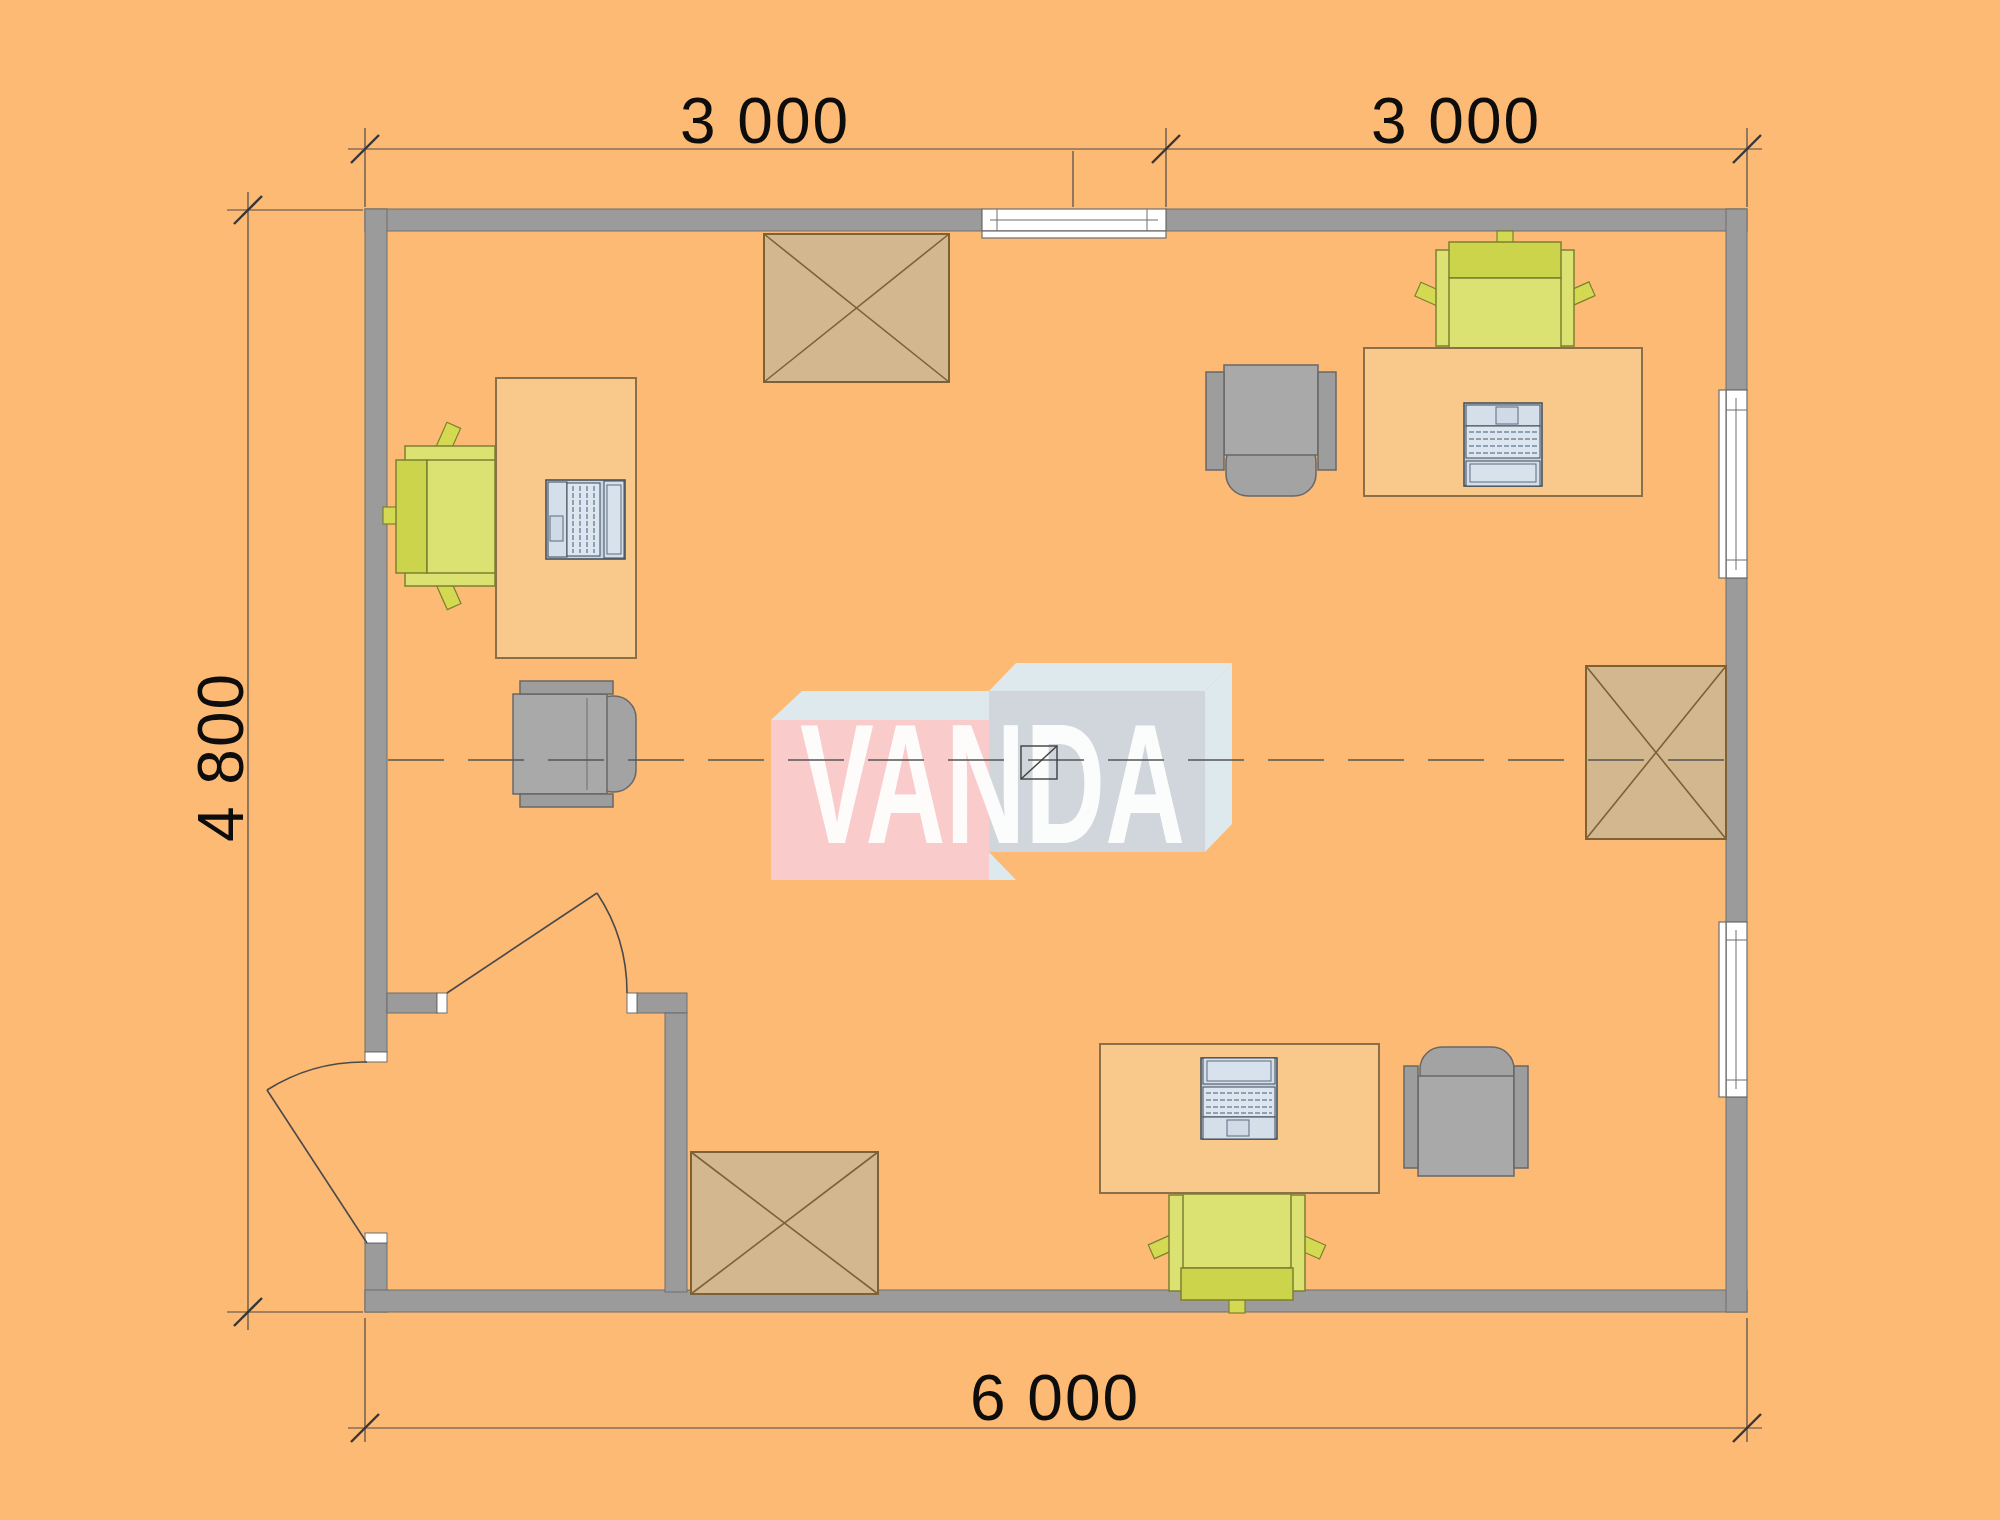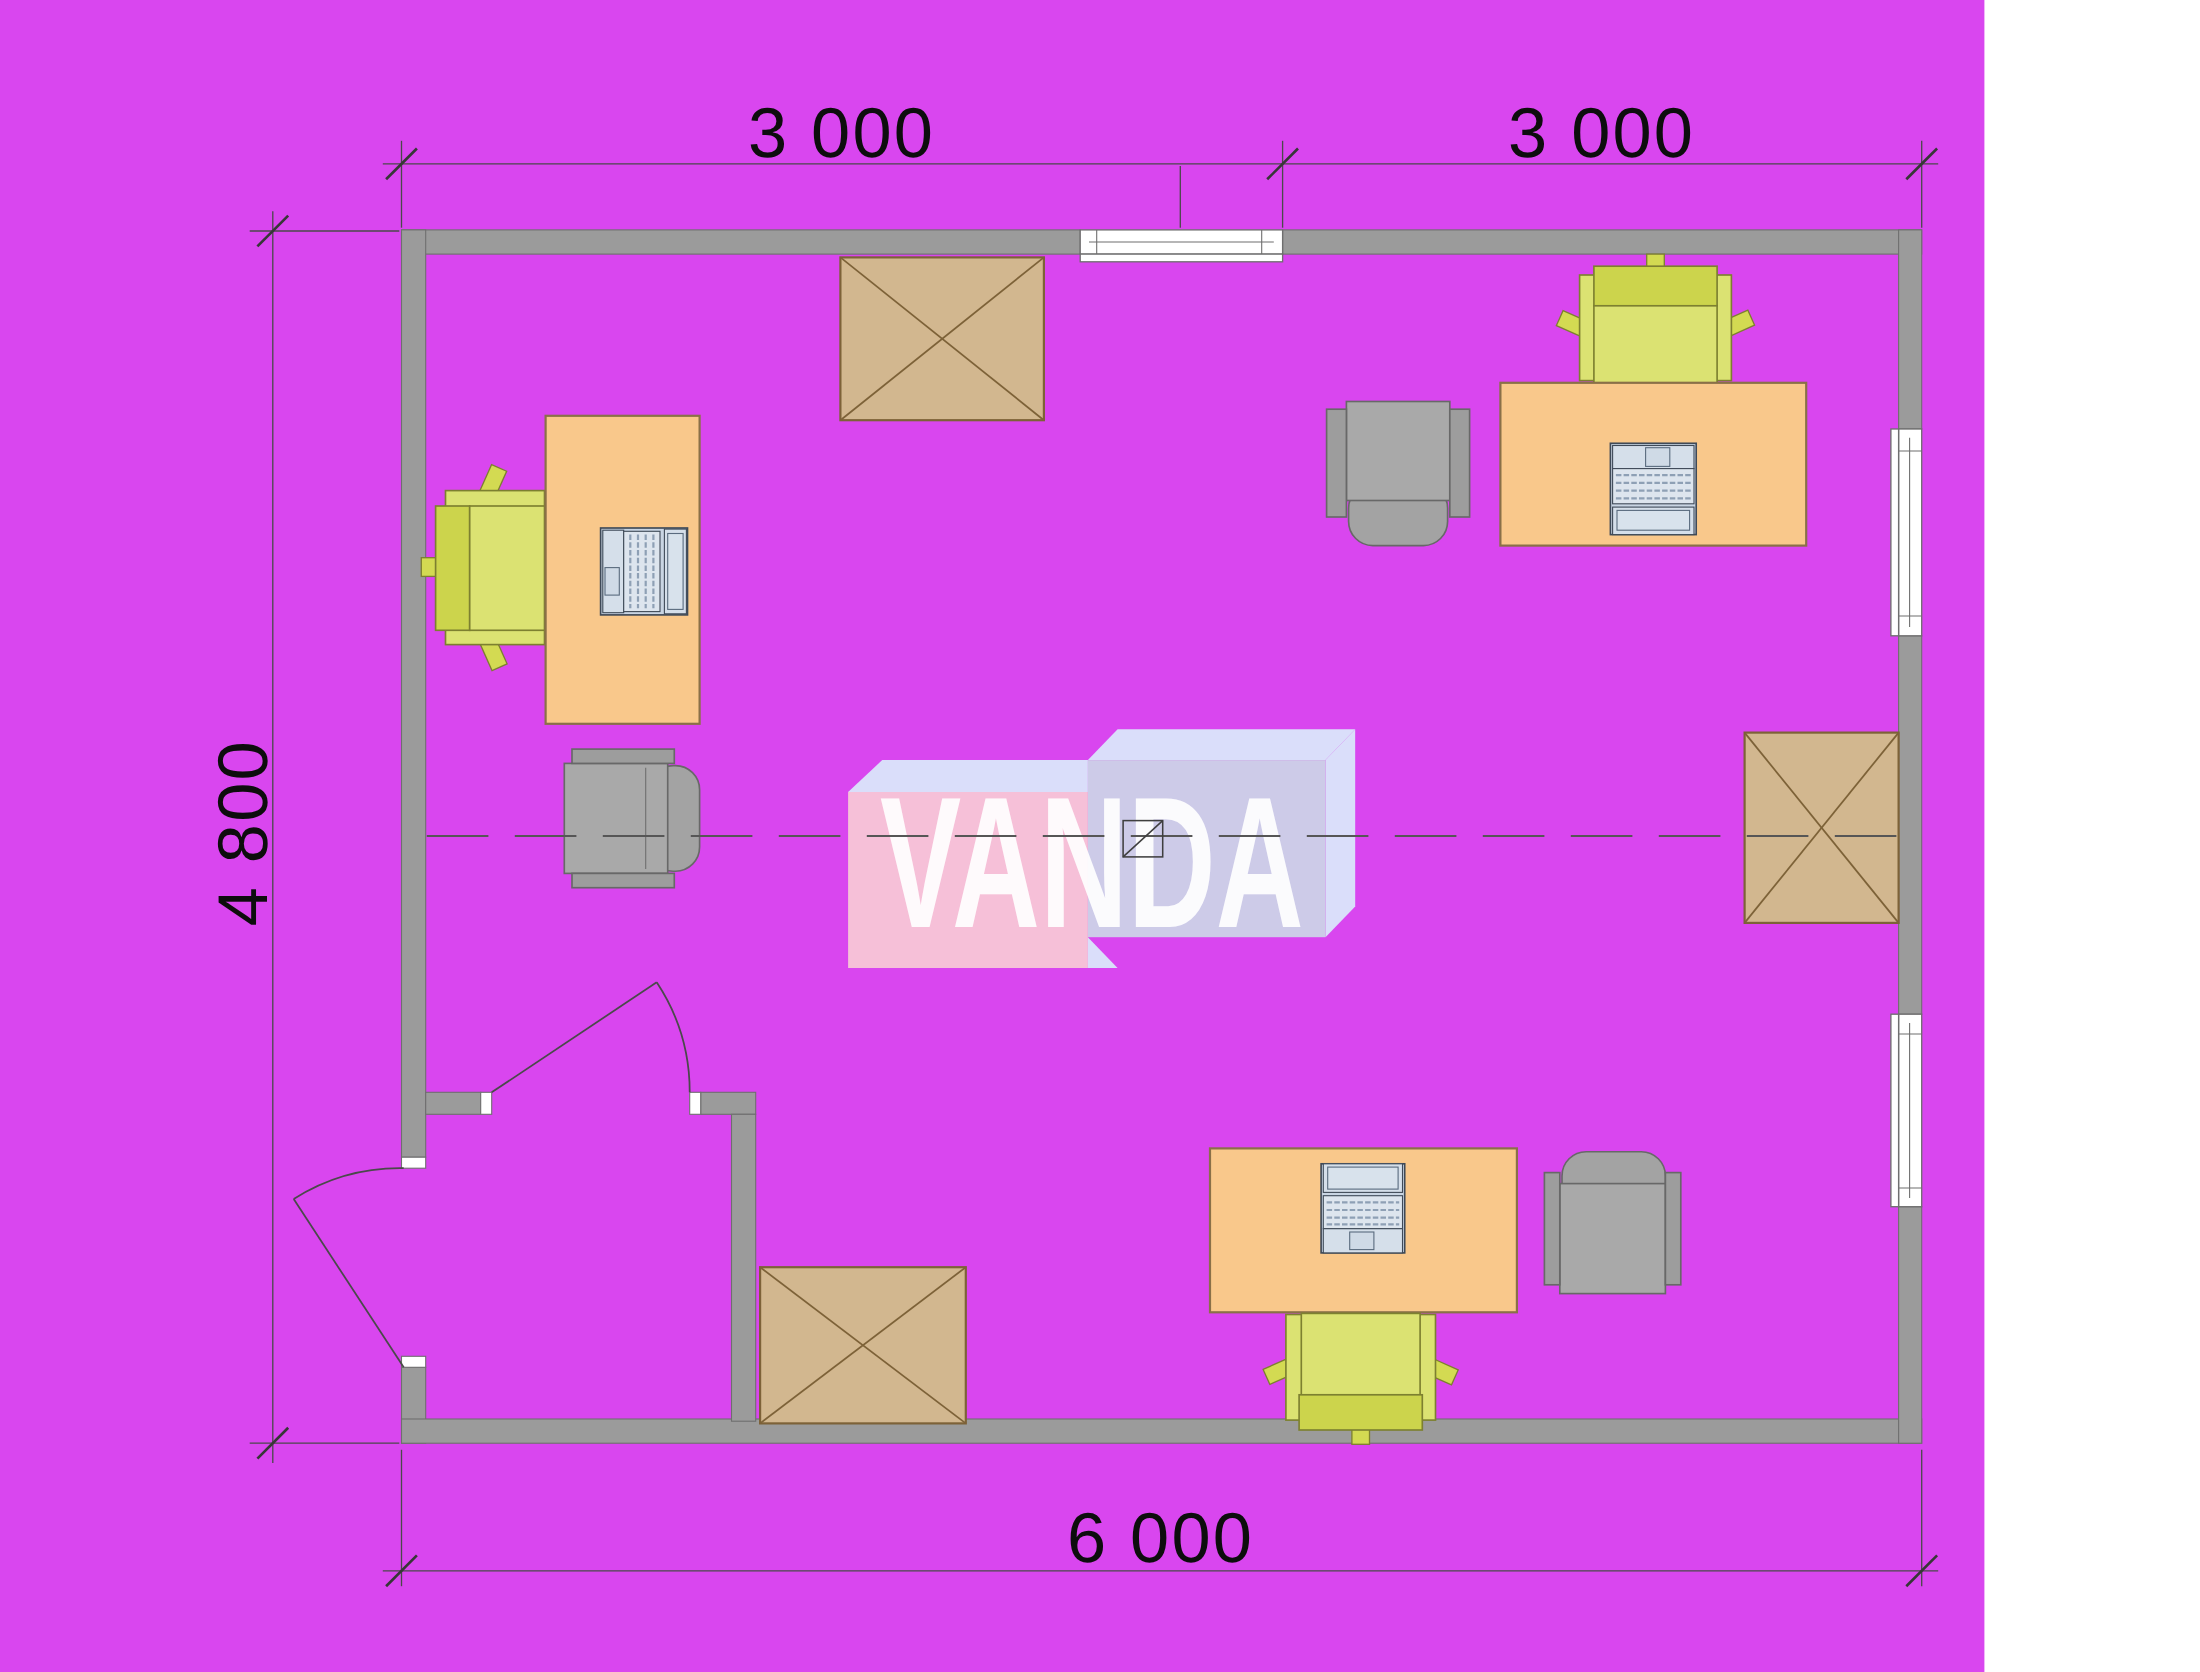--- a/index.html
+++ b/index.html
@@ -1,16 +1,16 @@
 <!DOCTYPE html>
 <html><head>
 <meta charset="utf-8">
 <style>
   html,body{margin:0;padding:0;background:#ffffff;}
-  .canvas{position:relative;width:1804px;height:1520px;background:#d946ef;overflow:hidden;
+  .canvas{position:relative;width:2000px;height:1520px;background:#fdba74;overflow:hidden;
           font-family:"Liberation Sans",sans-serif;}
   svg{position:absolute;left:0;top:0;}
   
   .wall{fill:#9b9b9b;stroke:#6f6f6f;stroke-width:1;}
   .jamb{fill:#ffffff;stroke:#6f6f6f;stroke-width:1;}
   .win{fill:#ffffff;stroke:#6f6f6f;stroke-width:1.2;}
   .winline{stroke:#6f6f6f;stroke-width:1;fill:none;}
   
   .dim{stroke:#4a4a4a;stroke-width:1.2;fill:none;}
   .tick{stroke:#373737;stroke-width:2.4;}

